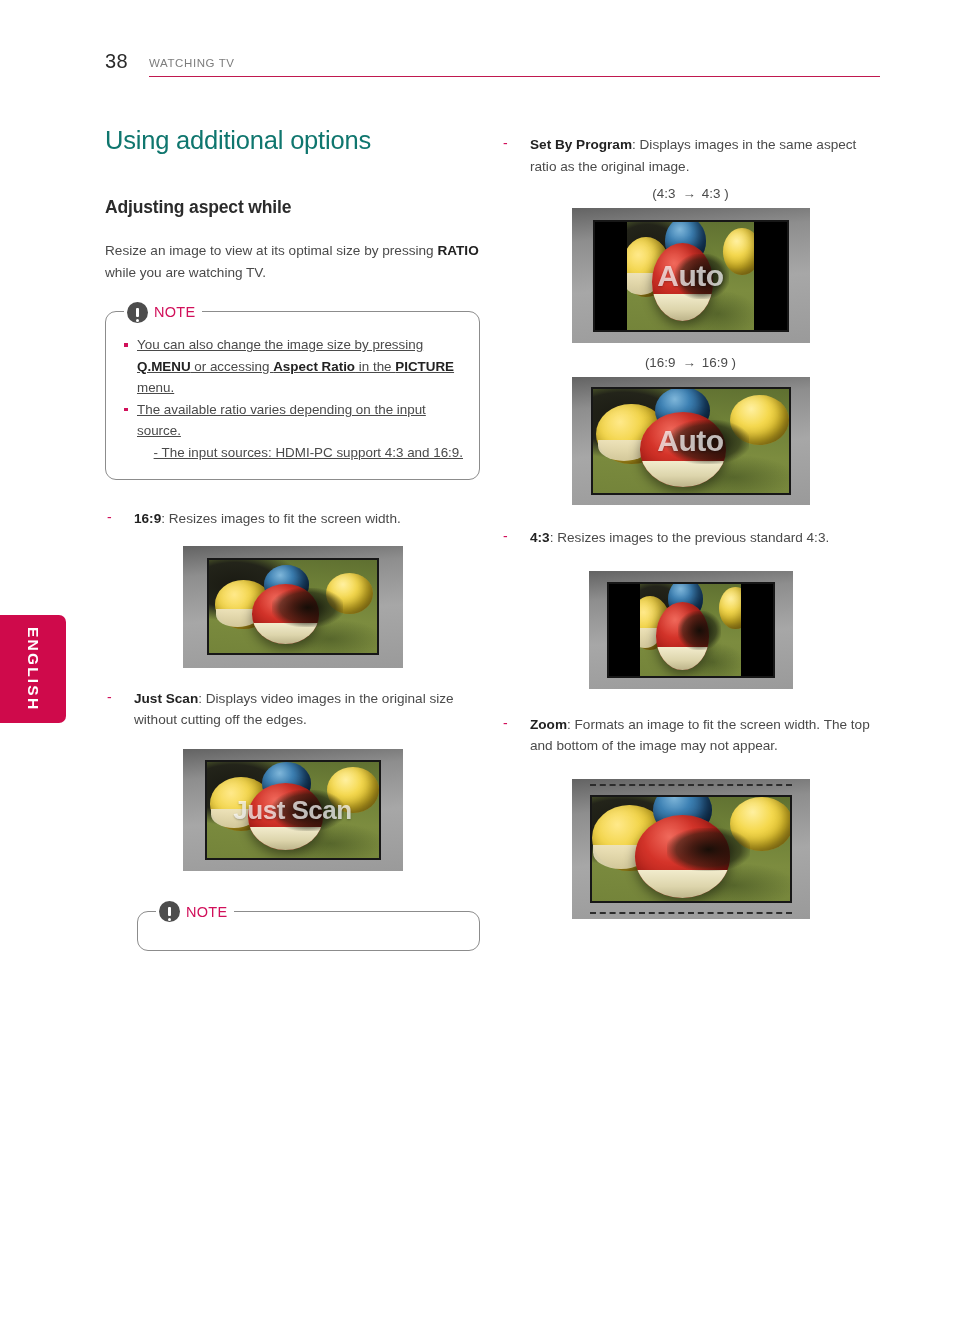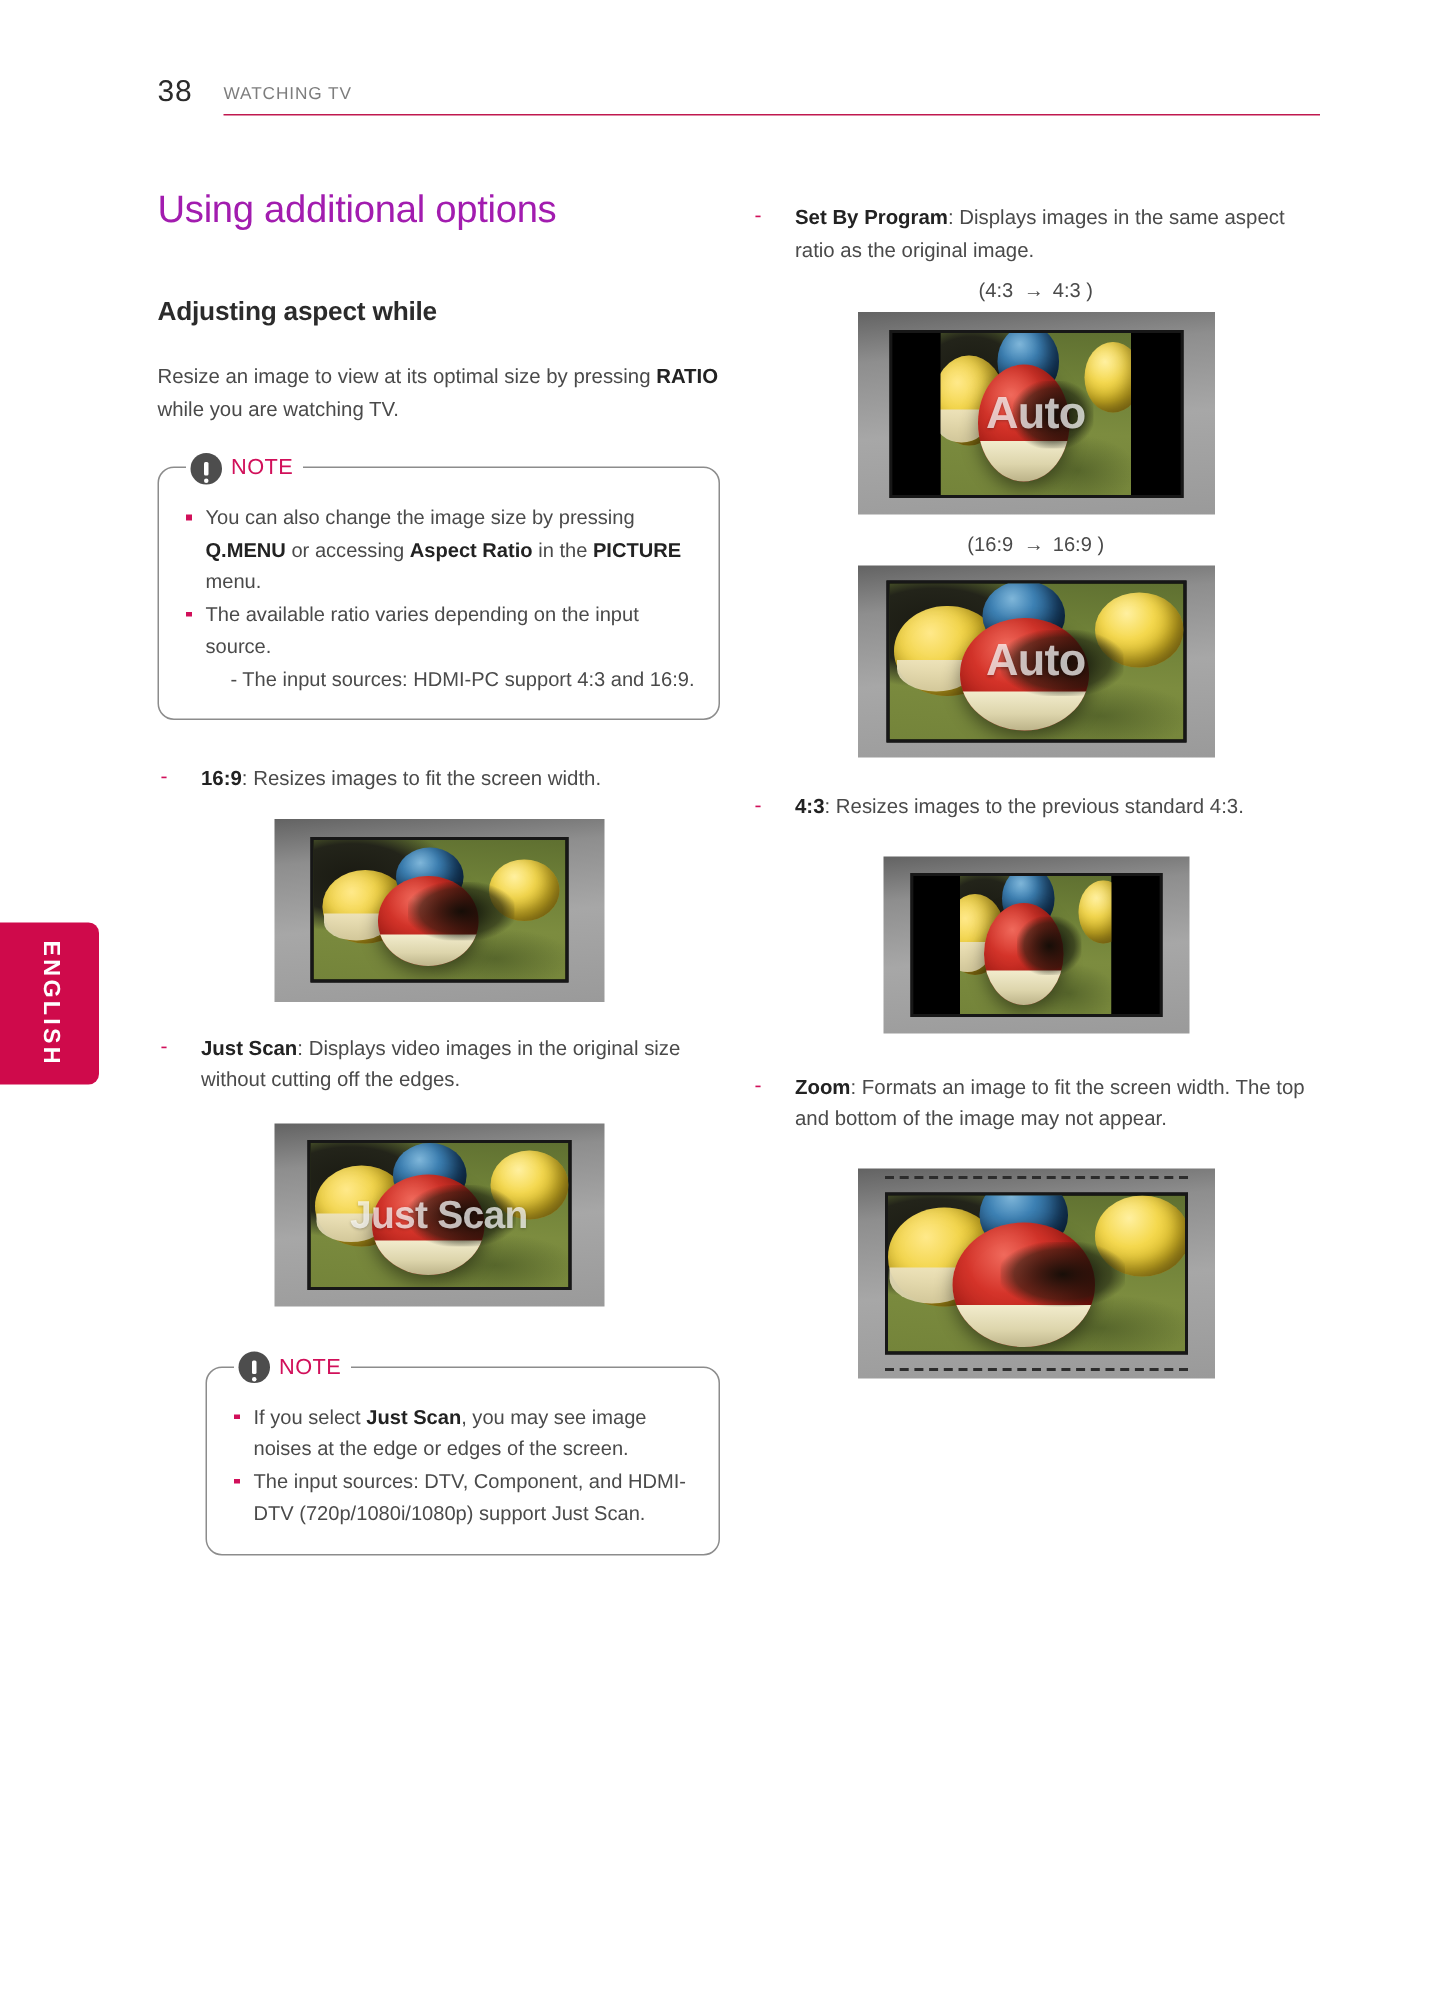--- a/index.html
+++ b/index.html
@@ -42,21 +42,21 @@
   .hdr-rule {
     position: absolute; left: 44px; top: 26px;
     width: 731px; height: 1.4px; background: #c0184f;
   }
 
   
   .col-left  { position: absolute; left: 105px; top: 126px; width: 375px; }
   .col-right { position: absolute; left: 501px; top: 126px; width: 379px; }
 
   h1.title {
-    color: #a21caf;
+    color: #0f766e;
     font-size: 25.5px;
     font-weight: normal;
     letter-spacing: -.2px;
     margin-bottom: 42px;
   }
   h2.subtitle {
     color: #2b2b2b;
     font-size: 17.5px;
     font-weight: bold;
     letter-spacing: -.15px;
@@ -101,20 +101,21 @@
   .note-label {
     color: #d1105a; font-size: 14.5px; letter-spacing: .3px;
   }
   ul.note-list { list-style: none; }
   ul.note-list > li {
     position: relative;
     padding-left: 15px;
     font-size: 13.4px;
     line-height: 21.5px;
     color: #4a4a4a;
+    text-decoration: underline;
   }
   ul.note-list > li::before {
     content: ""; position: absolute; left: 2px; top: 9px;
     width: 3.6px; height: 3.6px; background: #d1105a;
   }
   .subnote { display: block; padding-left: 2px; text-align: right; }
 
   
   .dash-item {
     position: relative;
@@ -299,24 +300,20 @@
       </div>
     </div>
 
     <div class="note" style="margin-top:40px;margin-left:32px;width:343px;">
       <div class="note-head">
         <span class="note-icon">
             <i></i>
           </span>
         <span class="note-label">NOTE</span>
       </div>
-      <ul class="note-list">
-        <li><span>If you select </span><b>Just Scan</b><span>, you may see image noises at the edge or edges of the screen.</span></li>
-        <li><span>The input sources: DTV, Component, and HDMI-DTV (720p/1080i/1080p) support Just Scan.</span></li>
-      </ul>
     </div>
   </div>
 
   <div class="col-right">
 
     <div class="dash-item" style="margin-top:8px"><b>Set By Program</b><span>: Displays images in the same aspect ratio as the original image.</span></div>
 
     <div class="ratio-cap"><span>(4:3</span><span class="arrow-g" style="padding:0 7px;">→</span><span>4:3 )</span></div>
 
     <div class="fig">

